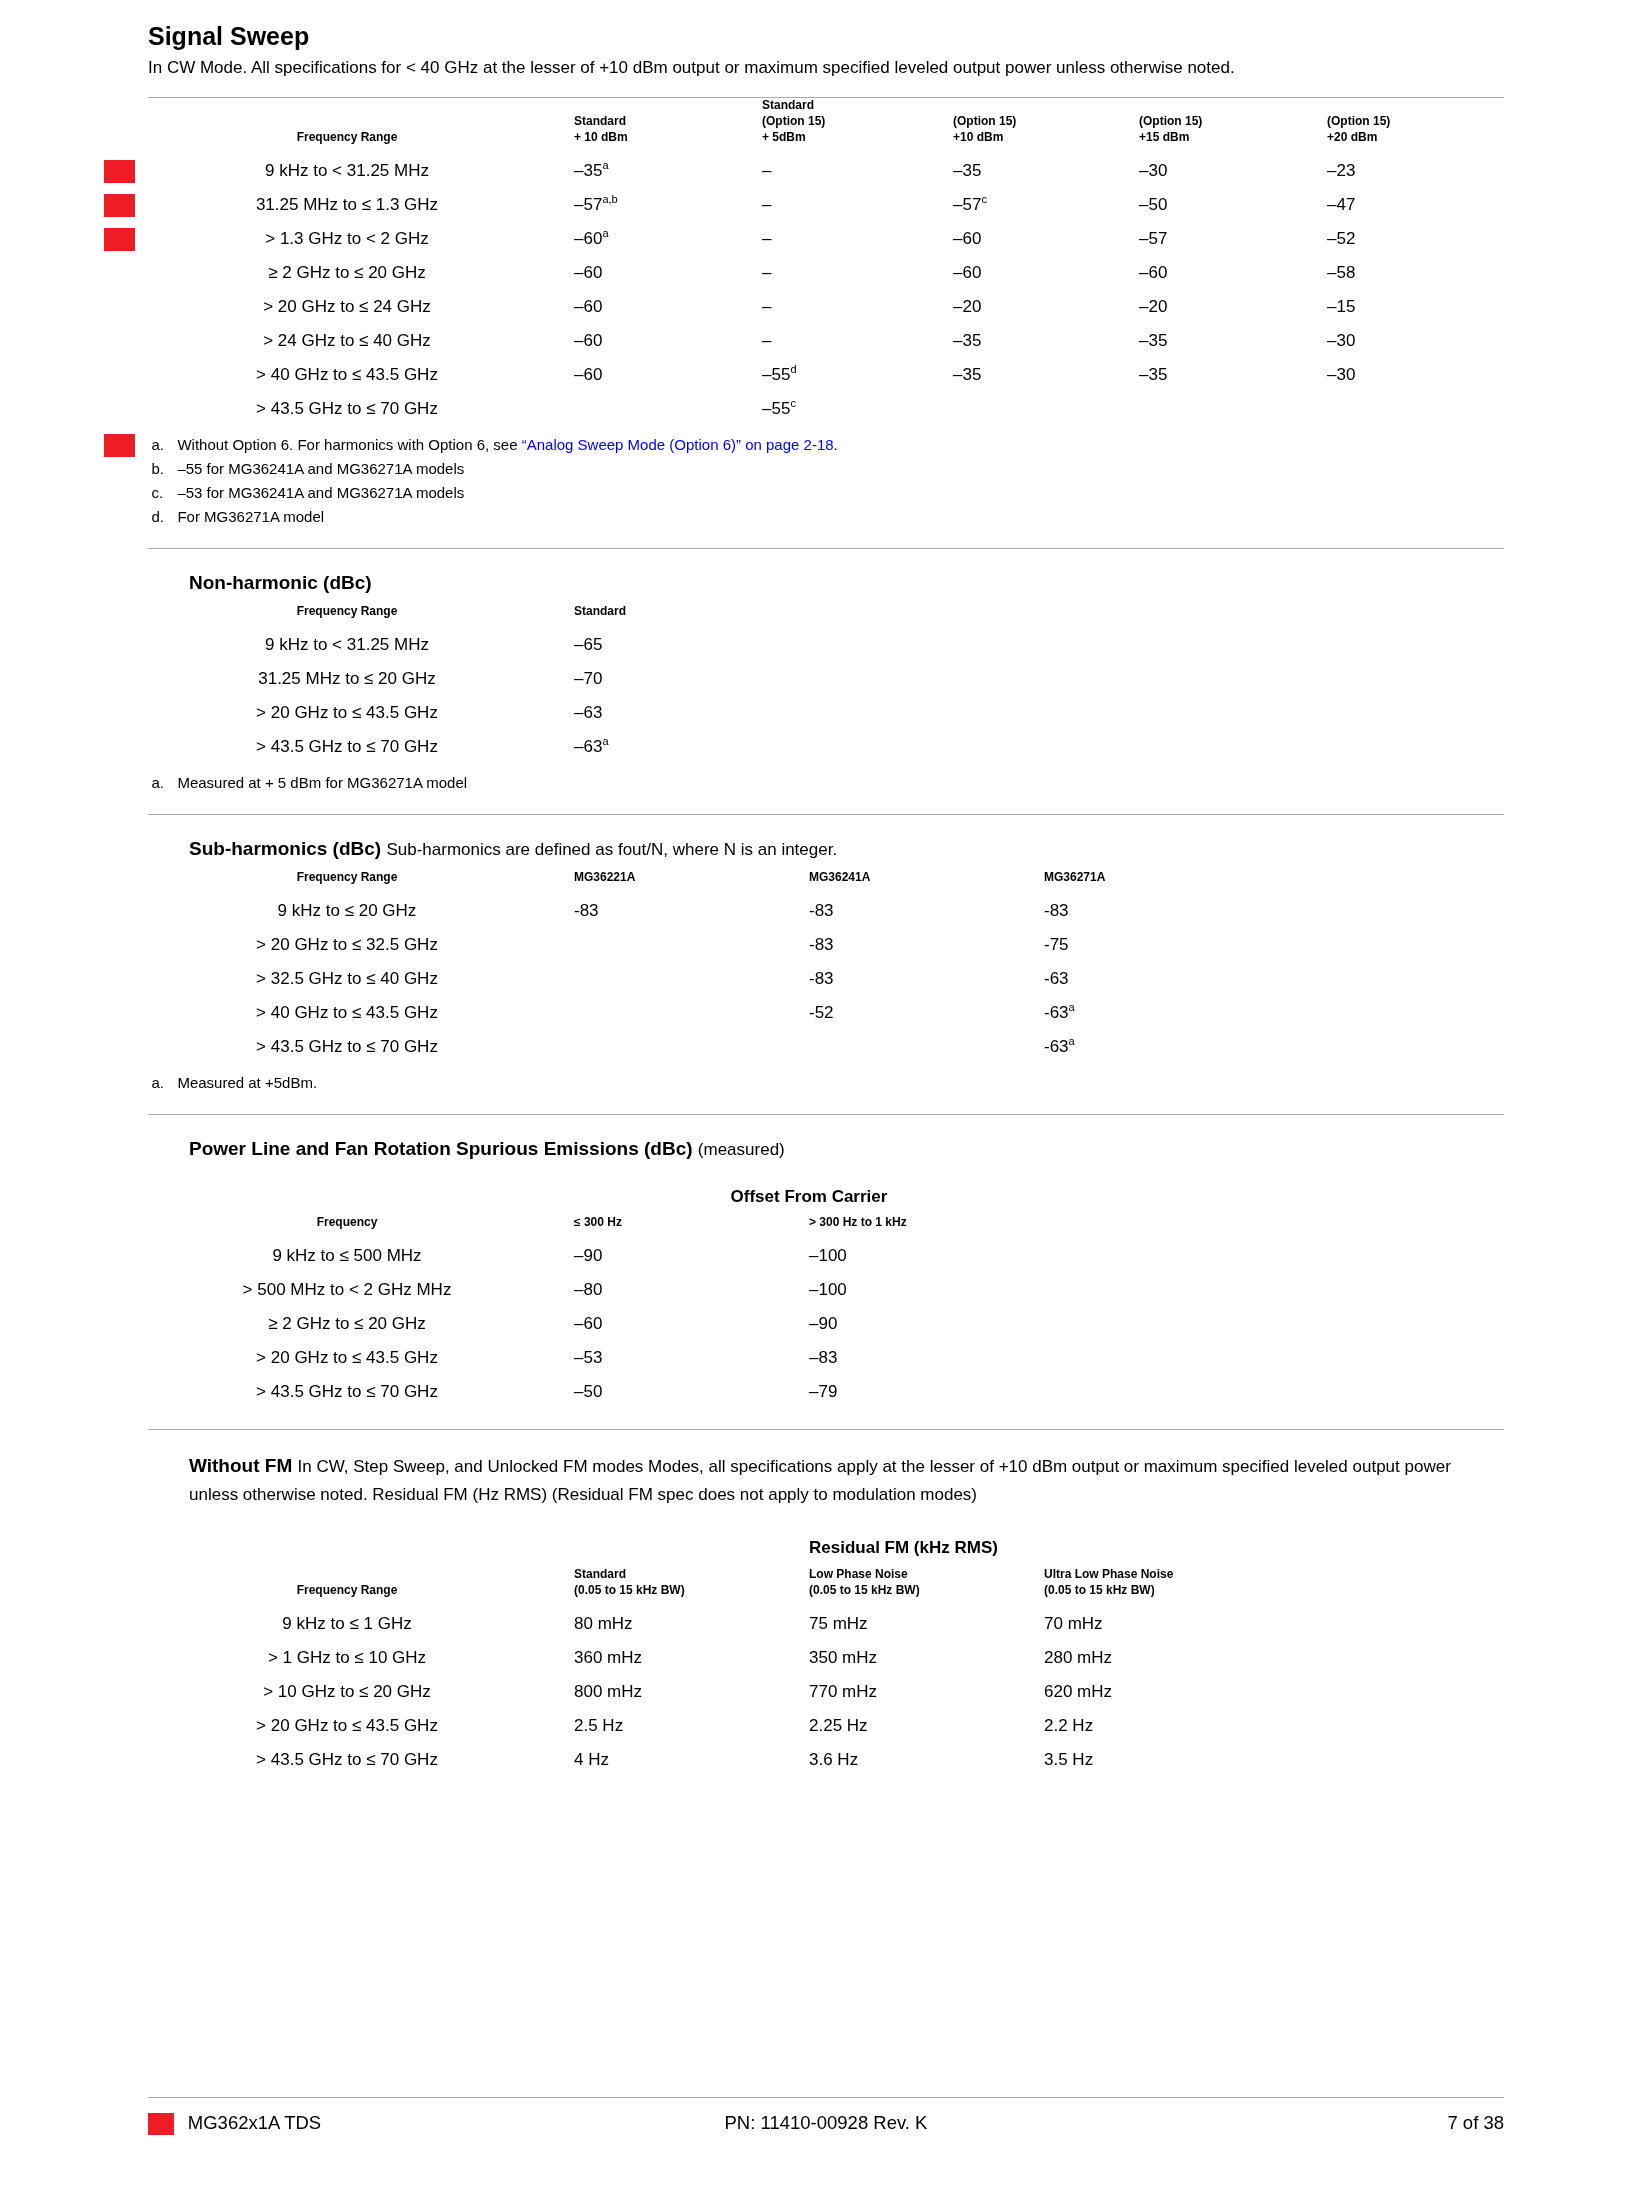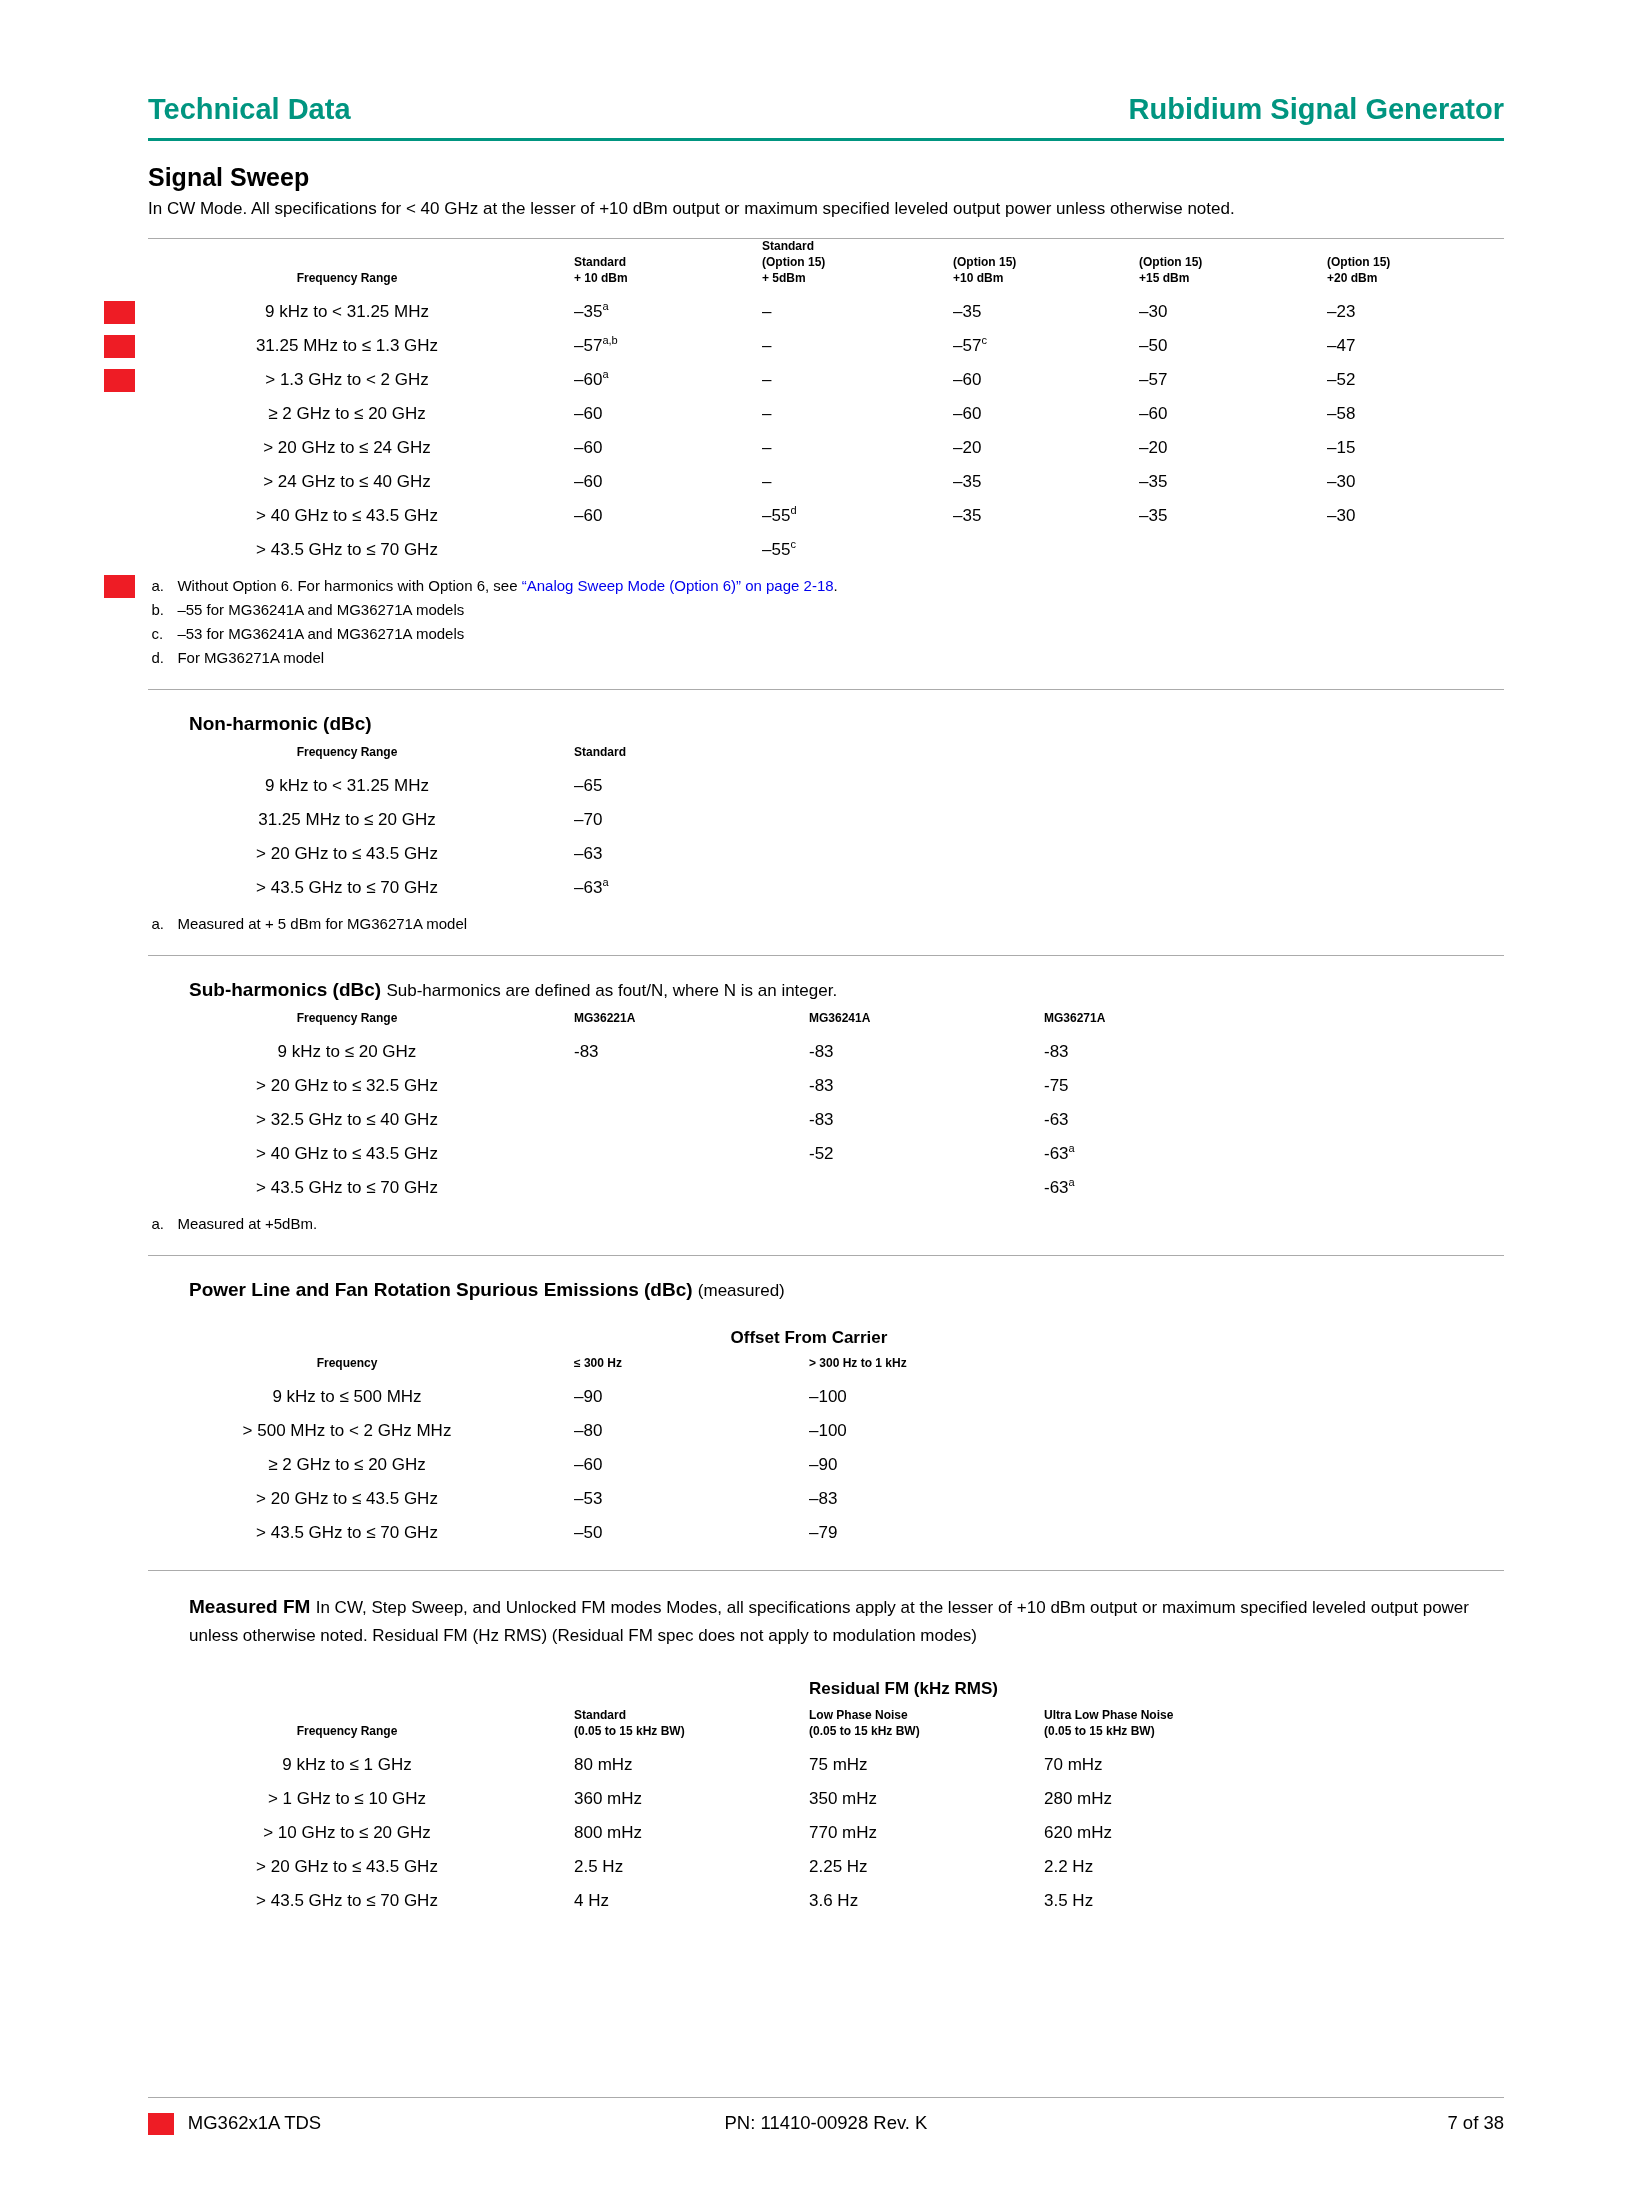--- a/index.html
+++ b/index.html
@@ -62,24 +62,20 @@
     padding-top:13.8px;display:flex;align-items:center;font-size:18.5px;}
   .doc-footer > div{flex:1;}
   .f-center{text-align:center;}
   .f-right{text-align:right;}
 </style>
 </head>
 <body>
 
 <div class="page">
 
-  <header class="doc-header">
-    <div class="htxt">Technical Data</div>
-    <div class="htxt">Rubidium Signal Generator</div>
-  </header>
 
   <h1>Signal Sweep</h1>
   <p class="intro">In CW Mode. All specifications for &lt; 40 GHz at the lesser of +10 dBm output or maximum specified leveled output power unless otherwise noted.</p>
   <div class="rule"></div>
 
   <section>
     <div class="thead tgrid g-harm">
       <div class="hcell">Frequency Range</div>
       <div class="hcell">Standard
 + 10 dBm</div>
@@ -298,21 +294,21 @@
         <div class="trow tgrid g-3">
           <div class="tcell">&gt; 43.5 GHz to ≤ 70 GHz</div>
           <div class="tcell">–50</div>
           <div class="tcell">–79</div>
         </div>
       </div>
   </section>
   <div class="rule"></div>
 
   <section>
-    <h2 class="residual-intro"><span>Measured FM</span> <span class="h-normal">In CW, Step Sweep, and Unlocked FM modes Modes, all specifications apply at the lesser of +10 dBm output or maximum specified leveled output power unless otherwise noted. Residual FM (Hz RMS) (Residual FM spec does not apply to modulation modes)</span></h2>
+    <h2 class="residual-intro"><span>Without FM</span> <span class="h-normal">In CW, Step Sweep, and Unlocked FM modes Modes, all specifications apply at the lesser of +10 dBm output or maximum specified leveled output power unless otherwise noted. Residual FM (Hz RMS) (Residual FM spec does not apply to modulation modes)</span></h2>
     <div class="khz-hdr">Residual FM (kHz RMS)</div>
     <div class="thead tgrid g-4 pl-head">
       <div class="hcell">Frequency Range</div>
       <div class="hcell">Standard
 (0.05 to 15 kHz BW)</div>
       <div class="hcell">Low Phase Noise
 (0.05 to 15 kHz BW)</div>
       <div class="hcell">Ultra Low Phase Noise
 (0.05 to 15 kHz BW)</div>
     </div>

